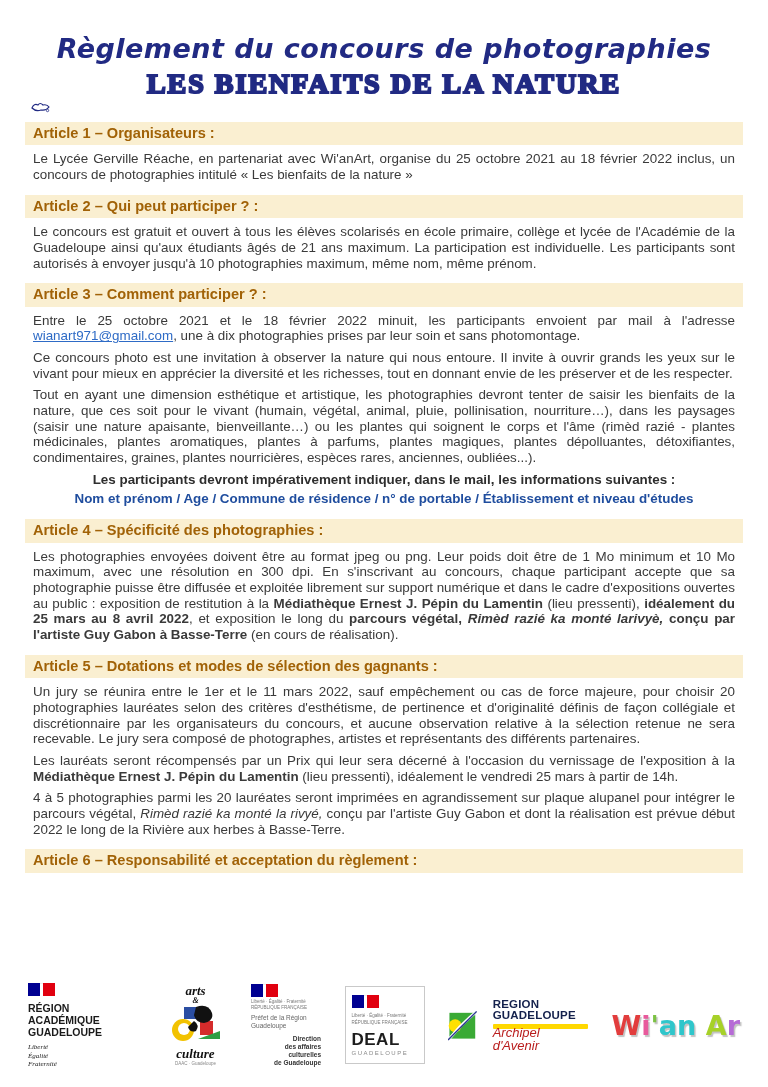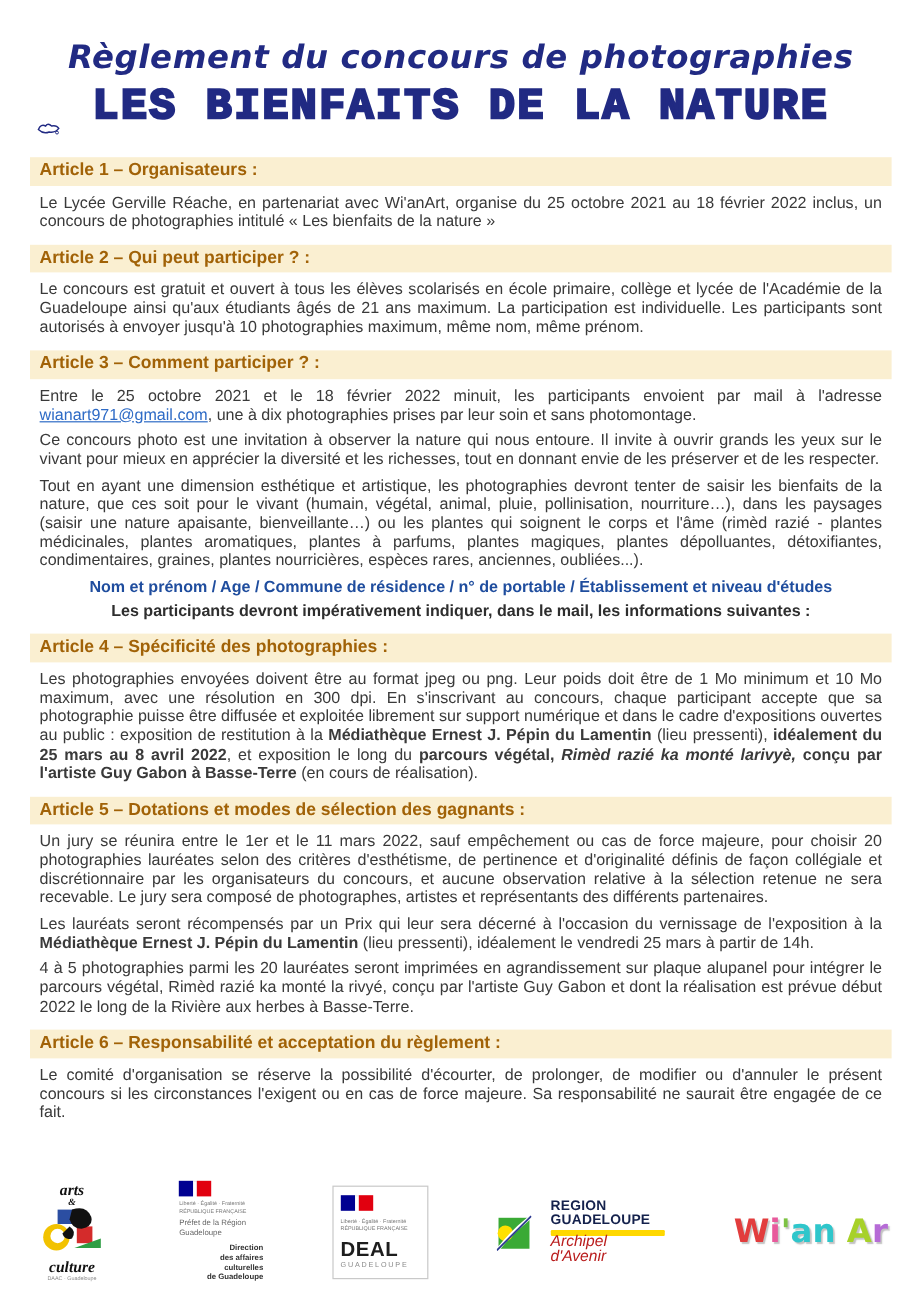--- a/index.html
+++ b/index.html
@@ -9,22 +9,22 @@
     display:flex;flex-direction:column;overflow:hidden;position:relative;
     box-sizing:border-box;
   }
   
   .doc-header{text-align:center;margin-top:34px;position:relative;}
   .subtitle{
     font-family:"DejaVu Sans",sans-serif;font-style:italic;font-weight:700;
     font-size:27px;color:#212a83;letter-spacing:.5px;line-height:1.1;
   }
   .main-title{
-    font-family:Liberation Mono, monospace;font-weight:700;
-    font-size:36px;color:#212a83;letter-spacing:2px;line-height:1.15;
+    font-family:Liberation Serif, serif;font-weight:700;
+    font-size:28px;color:#212a83;letter-spacing:2px;line-height:1.15;
     -webkit-text-stroke:2.2px #212a83;margin-top:4px;white-space:nowrap;
   }
   .islands-icon{position:absolute;left:30px;top:66px;}
   
   .doc-body{padding:10px 25px 0 25px;}
   .article{margin-top:12px;}
   .art-head{
     background:#faefd1;color:#a16207;font-weight:700;font-size:14.6px;
     padding:3px 8px;line-height:1.2;margin:0 0 3px 0;
   }
@@ -103,51 +103,63 @@
           <p class="para"><span>Le concours est gratuit et ouvert à tous les élèves scolarisés en école primaire, collège et lycée de l'Académie de la Guadeloupe ainsi qu'aux étudiants âgés de 21 ans maximum. La participation est individuelle. Les participants sont autorisés à envoyer jusqu'à 10 photographies maximum, même nom, même prénom.</span></p>
         </div>
     </section>
 
     <section class="article">
       <h2 class="art-head">Article 3 – Comment participer ? :</h2>
       <div class="art-body">
           <p class="para"><span>Entre le 25 octobre 2021 et le 18 février 2022 minuit, les participants envoient par mail à l'adresse </span><a href="mailto:wianart971@gmail.com" class="email-link">wianart971@gmail.com</a><span>, une à dix photographies prises par leur soin et sans photomontage.</span></p>
           <p class="para"><span>Ce concours photo est une invitation à observer la nature qui nous entoure. Il invite à ouvrir grands les yeux sur le vivant pour mieux en apprécier la diversité et les richesses, tout en donnant envie de les préserver et de les respecter.</span></p>
           <p class="para"><span>Tout en ayant une dimension esthétique et artistique, les photographies devront tenter de saisir les bienfaits de la nature, que ces soit pour le vivant (humain, végétal, animal, pluie, pollinisation, nourriture…), dans les paysages (saisir une nature apaisante, bienveillante…) ou les plantes qui soignent le corps et l'âme (rimèd razié - plantes médicinales, plantes aromatiques, plantes à parfums, plantes magiques, plantes dépolluantes, détoxifiantes, condimentaires, graines, plantes nourricières, espèces rares, anciennes, oubliées...).</span></p>
+          <p class="para center info-dark"><span>Les participants devront impérativement indiquer, dans le mail, les informations suivantes :</span></p>
           <p class="para center info-blue"><span>Nom et prénom / Age / Commune de résidence / n° de portable / Établissement et niveau d'études</span></p>
-          <p class="para center info-dark"><span>Les participants devront impérativement indiquer, dans le mail, les informations suivantes :</span></p>
         </div>
     </section>
 
     <section class="article">
       <h2 class="art-head">Article 4 – Spécificité des photographies :</h2>
       <div class="art-body">
           <p class="para"><span>Les photographies envoyées doivent être au format jpeg ou png. Leur poids doit être de 1 Mo minimum et 10 Mo maximum, avec une résolution en 300 dpi. En s'inscrivant au concours, chaque participant accepte que sa photographie puisse être diffusée et exploitée librement sur support numérique et dans le cadre d'expositions ouvertes au public : exposition de restitution à la </span><span style="font-weight: 700;">Médiathèque Ernest J. Pépin du Lamentin </span><span>(lieu pressenti), </span><span style="font-weight: 700;">idéalement du 25 mars au 8 avril 2022</span><span>, et exposition le long du </span><span style="font-weight: 700;">parcours végétal, </span><span style="font-weight: 700; font-style: italic;">Rimèd razié ka monté larivyè,</span><span style="font-weight: 700;"> conçu par l'artiste Guy Gabon à Basse-Terre </span><span>(en cours de réalisation).</span></p>
         </div>
     </section>
 
     <section class="article">
       <h2 class="art-head">Article 5 – Dotations et modes de sélection des gagnants :</h2>
       <div class="art-body">
           <p class="para"><span>Un jury se réunira entre le 1er et le 11 mars 2022, sauf empêchement ou cas de force majeure, pour choisir 20 photographies lauréates selon des critères d'esthétisme, de pertinence et d'originalité définis de façon collégiale et discrétionnaire par les organisateurs du concours, et aucune observation relative à la sélection retenue ne sera recevable. Le jury sera composé de photographes, artistes et représentants des différents partenaires.</span></p>
           <p class="para"><span>Les lauréats seront récompensés par un Prix qui leur sera décerné à l'occasion du vernissage de l'exposition à la </span><span style="font-weight: 700;">Médiathèque Ernest J. Pépin du Lamentin </span><span>(lieu pressenti), idéalement le vendredi 25 mars à partir de 14h.</span></p>
-          <p class="para"><span>4 à 5 photographies parmi les 20 lauréates seront imprimées en agrandissement sur plaque alupanel pour intégrer le parcours végétal, </span><span style="">Rimèd razié ka monté la rivyé,</span><span> conçu par l'artiste Guy Gabon et dont la réalisation est prévue début 2022 le long de la Rivière aux herbes à Basse-Terre.</span></p>
+          <p class="para"><span>4 à 5 photographies parmi les 20 lauréates seront imprimées en agrandissement sur plaque alupanel pour intégrer le parcours végétal, </span><span style="font-style: italic;">Rimèd razié ka monté la rivyé,</span><span> conçu par l'artiste Guy Gabon et dont la réalisation est prévue début 2022 le long de la Rivière aux herbes à Basse-Terre.</span></p>
         </div>
     </section>
 
     <section class="article">
       <h2 class="art-head">Article 6 – Responsabilité et acceptation du règlement :</h2>
       <div class="art-body">
-          <p class="para"><span>Le comité d'organisation se réserve la possibilité d'écourter, de prolonger, de modifier ou d'annuler le présent concours si les circonstances l'exigent ou en cas de force majeure. Sa responsabilité ne saurait être engagée de ce fait.</span><br></p>
+          <p class="para"><br></p>
         </div>
     </section>
   </main>
 
   <footer class="doc-footer">
 
+    <div class="logo logo-ra">
+      <span class="flag">
+          <i class="b"></i>
+          <i class="w"></i>
+          <i class="r"></i>
+        </span>
+      <div class="ra-title">RÉGION ACADÉMIQUE
+GUADELOUPE</div>
+      <div class="motto">Liberté
+Égalité
+Fraternité</div>
+    </div>
 
     <div class="logo logo-ac">
       <div class="ac-word">arts</div>
       <div class="ac-amp">&amp;</div>
       <svg width="52" height="38" viewBox="0 0 52 38">
         <rect x="14" y="2" width="16" height="12" fill="#2b4ea2"></rect>
         <rect x="30" y="16" width="13" height="14" fill="#d42b2b"></rect>
         <polygon points="28,34 50,26 50,34" fill="#2f9e44"></polygon>
         <circle cx="13" cy="25" r="11" fill="#f2c200"></circle>
         <circle cx="14" cy="24" r="6" fill="#ffffff"></circle>

